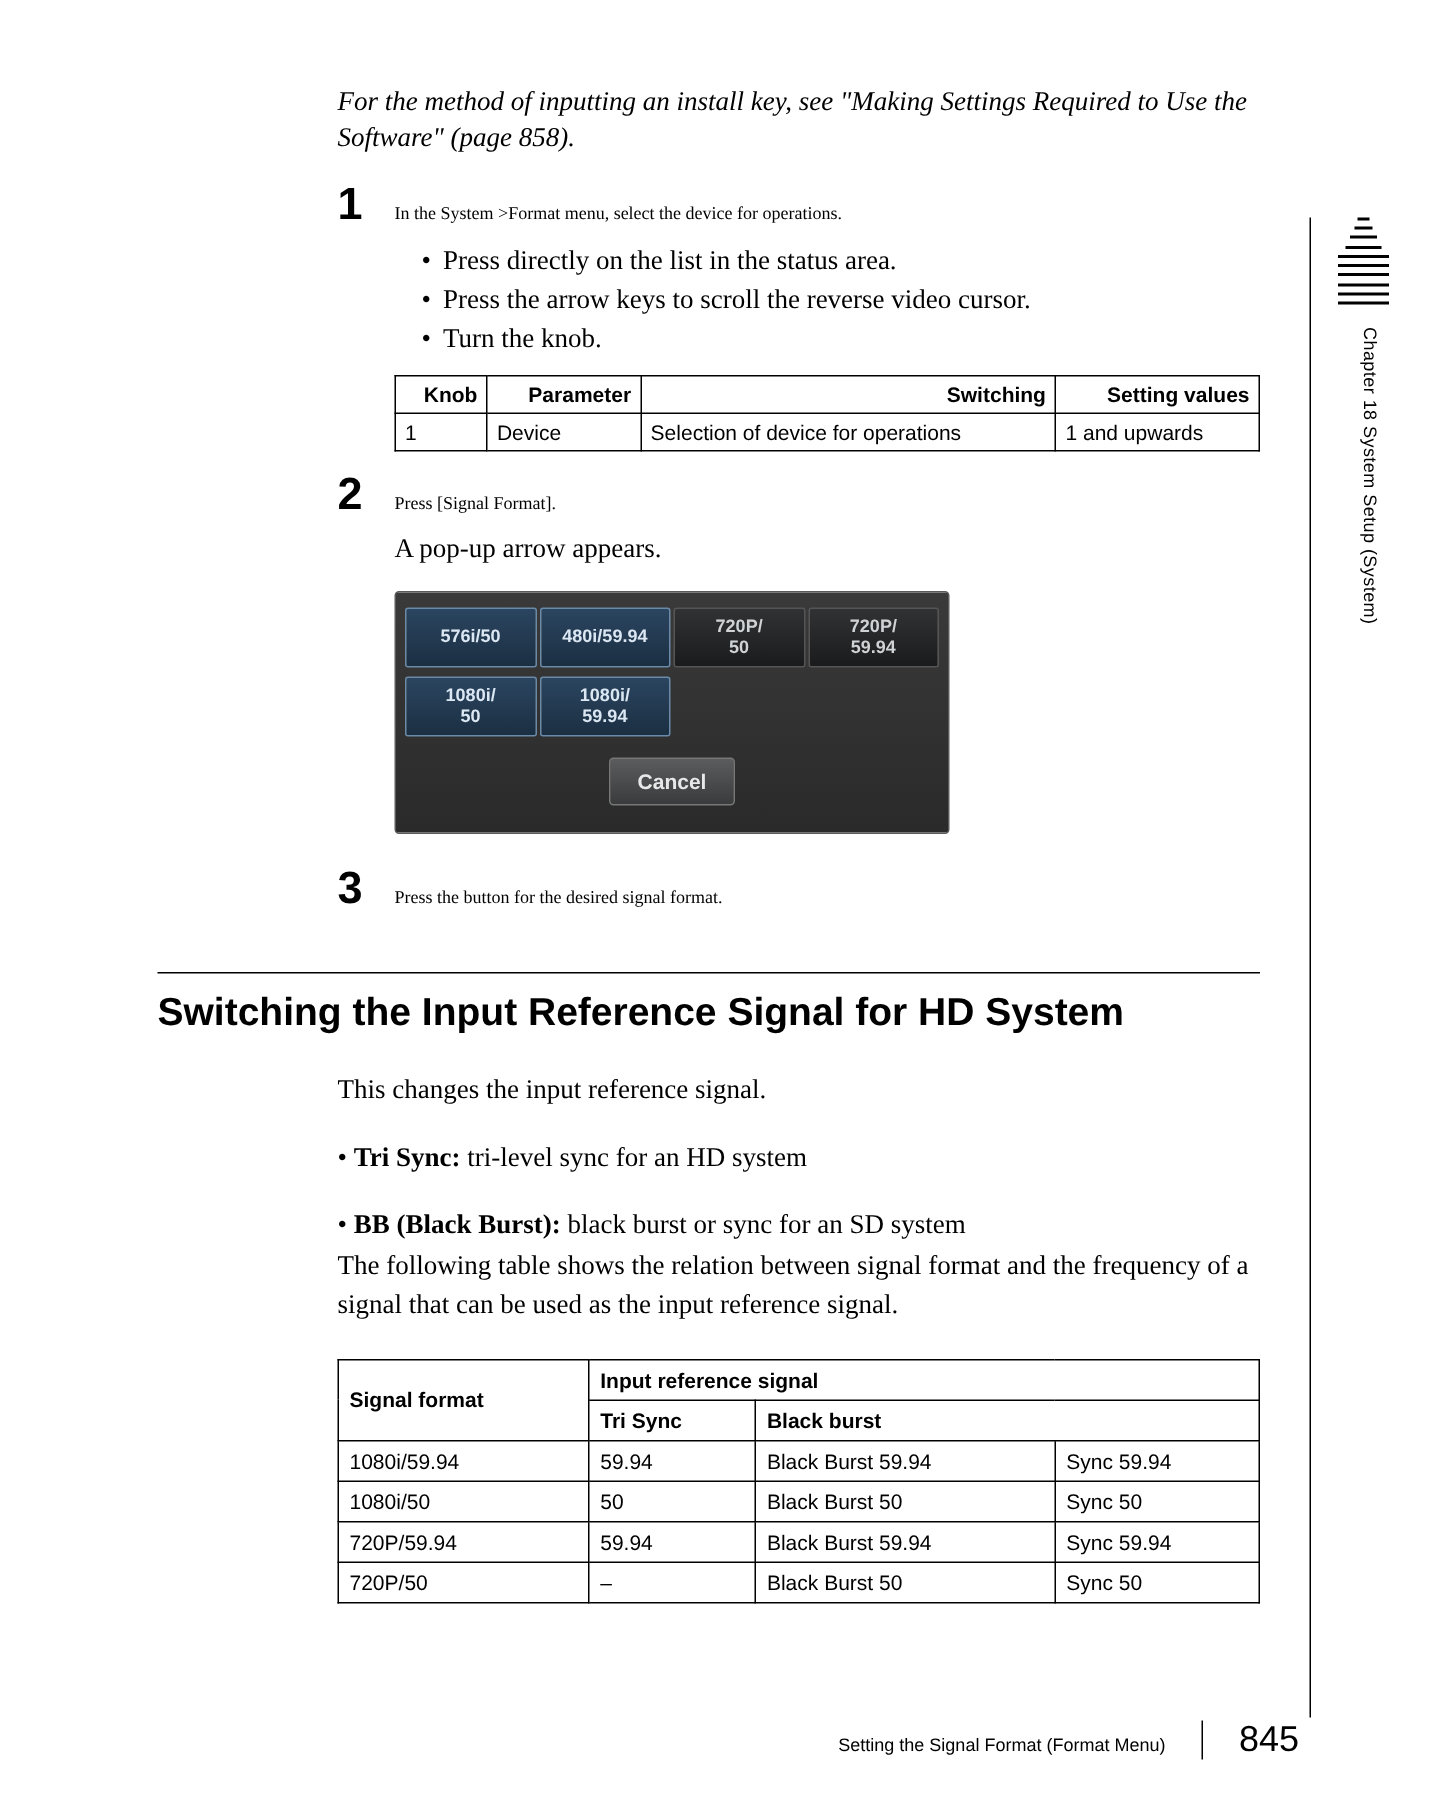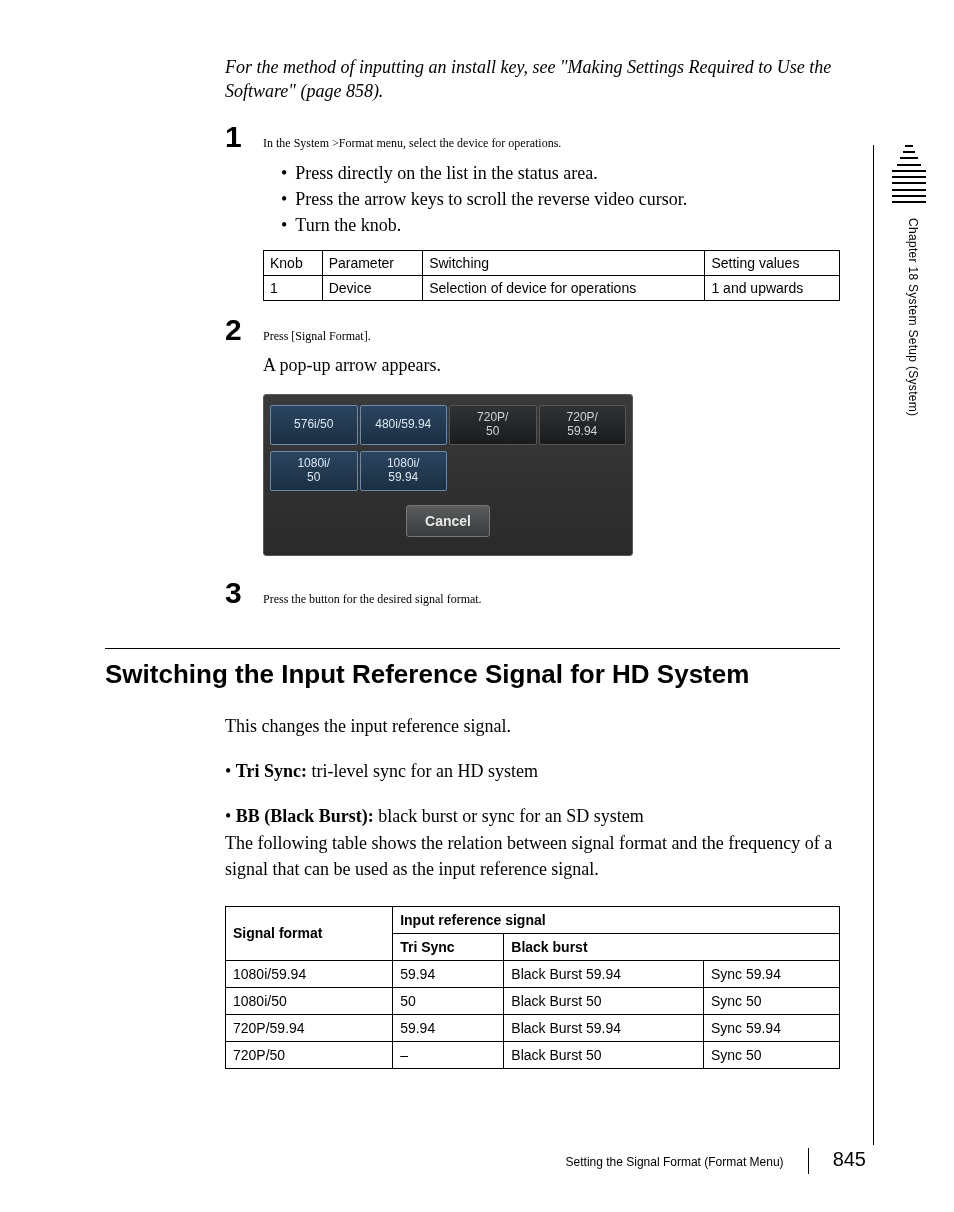--- a/index.html
+++ b/index.html
@@ -63,39 +63,40 @@
     width: 577px;
     font-family: Arial, Helvetica, sans-serif;
     font-size: 14px;
   }
   .param-table th, .param-table td {
     border: 1px solid #000;
     padding: 4px 6px;
     text-align: left;
     vertical-align: top;
   }
-  .param-table th { font-weight: 400; }
+  .param-table th { font-weight: 700; text-align: right; }
   .indent-para {
     margin-left: 38px;
     font-size: 18px;
     margin-top: 10px;
   }
   .popup {
     margin-left: 38px;
     margin-top: 18px;
     width: 370px;
     background: linear-gradient(#3a3a3a, #2a2a2a);
     border: 1px solid #5a5a5a;
     border-radius: 3px;
     padding: 10px 6px 18px 6px;
   }
   .popup-row {
     display: flex;
     gap: 2px;
     margin-bottom: 6px;
+    font-weight: bold;
   }
   .popup-btn {
     flex: 1;
     height: 40px;
     background: linear-gradient(#303234, #1a1b1c);
     border: 1px solid #555;
     border-radius: 2px;
     color: #cfd3d6;
     font-family: Arial, Helvetica, sans-serif;
     font-size: 12px;
@@ -204,21 +205,21 @@
     gap: 24px;
     font-family: Arial, Helvetica, sans-serif;
   }
   .footer-title { font-size: 12px; }
   .footer-sep {
     width: 1px;
     height: 26px;
     background: #000;
     align-self: center;
   }
-  .footer-page { font-size: 20px; }
+  .footer-page { font-size: 24px; }
   .right-rule {
     position: absolute;
     right: 80px;
     top: 145px;
     width: 1px;
     height: 1000px;
     background: #000;
   }
 </style>
 </head>

